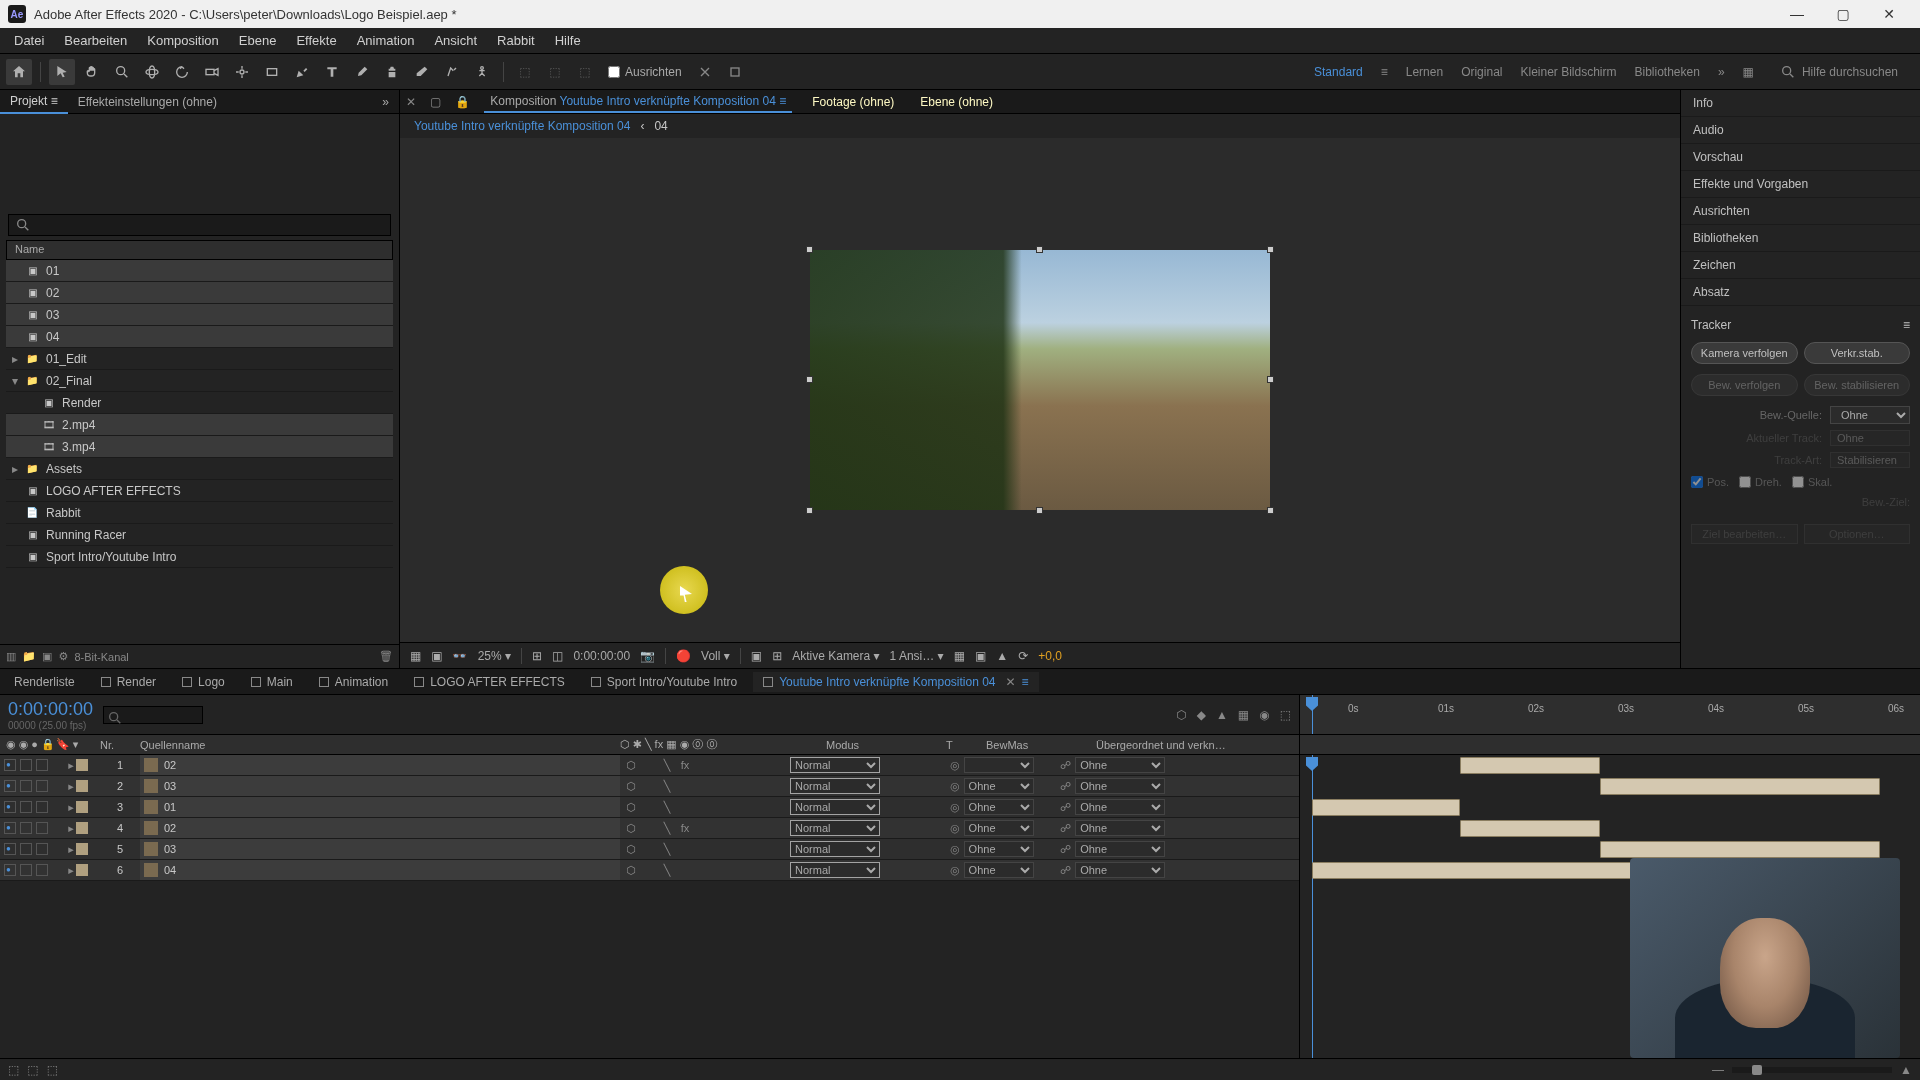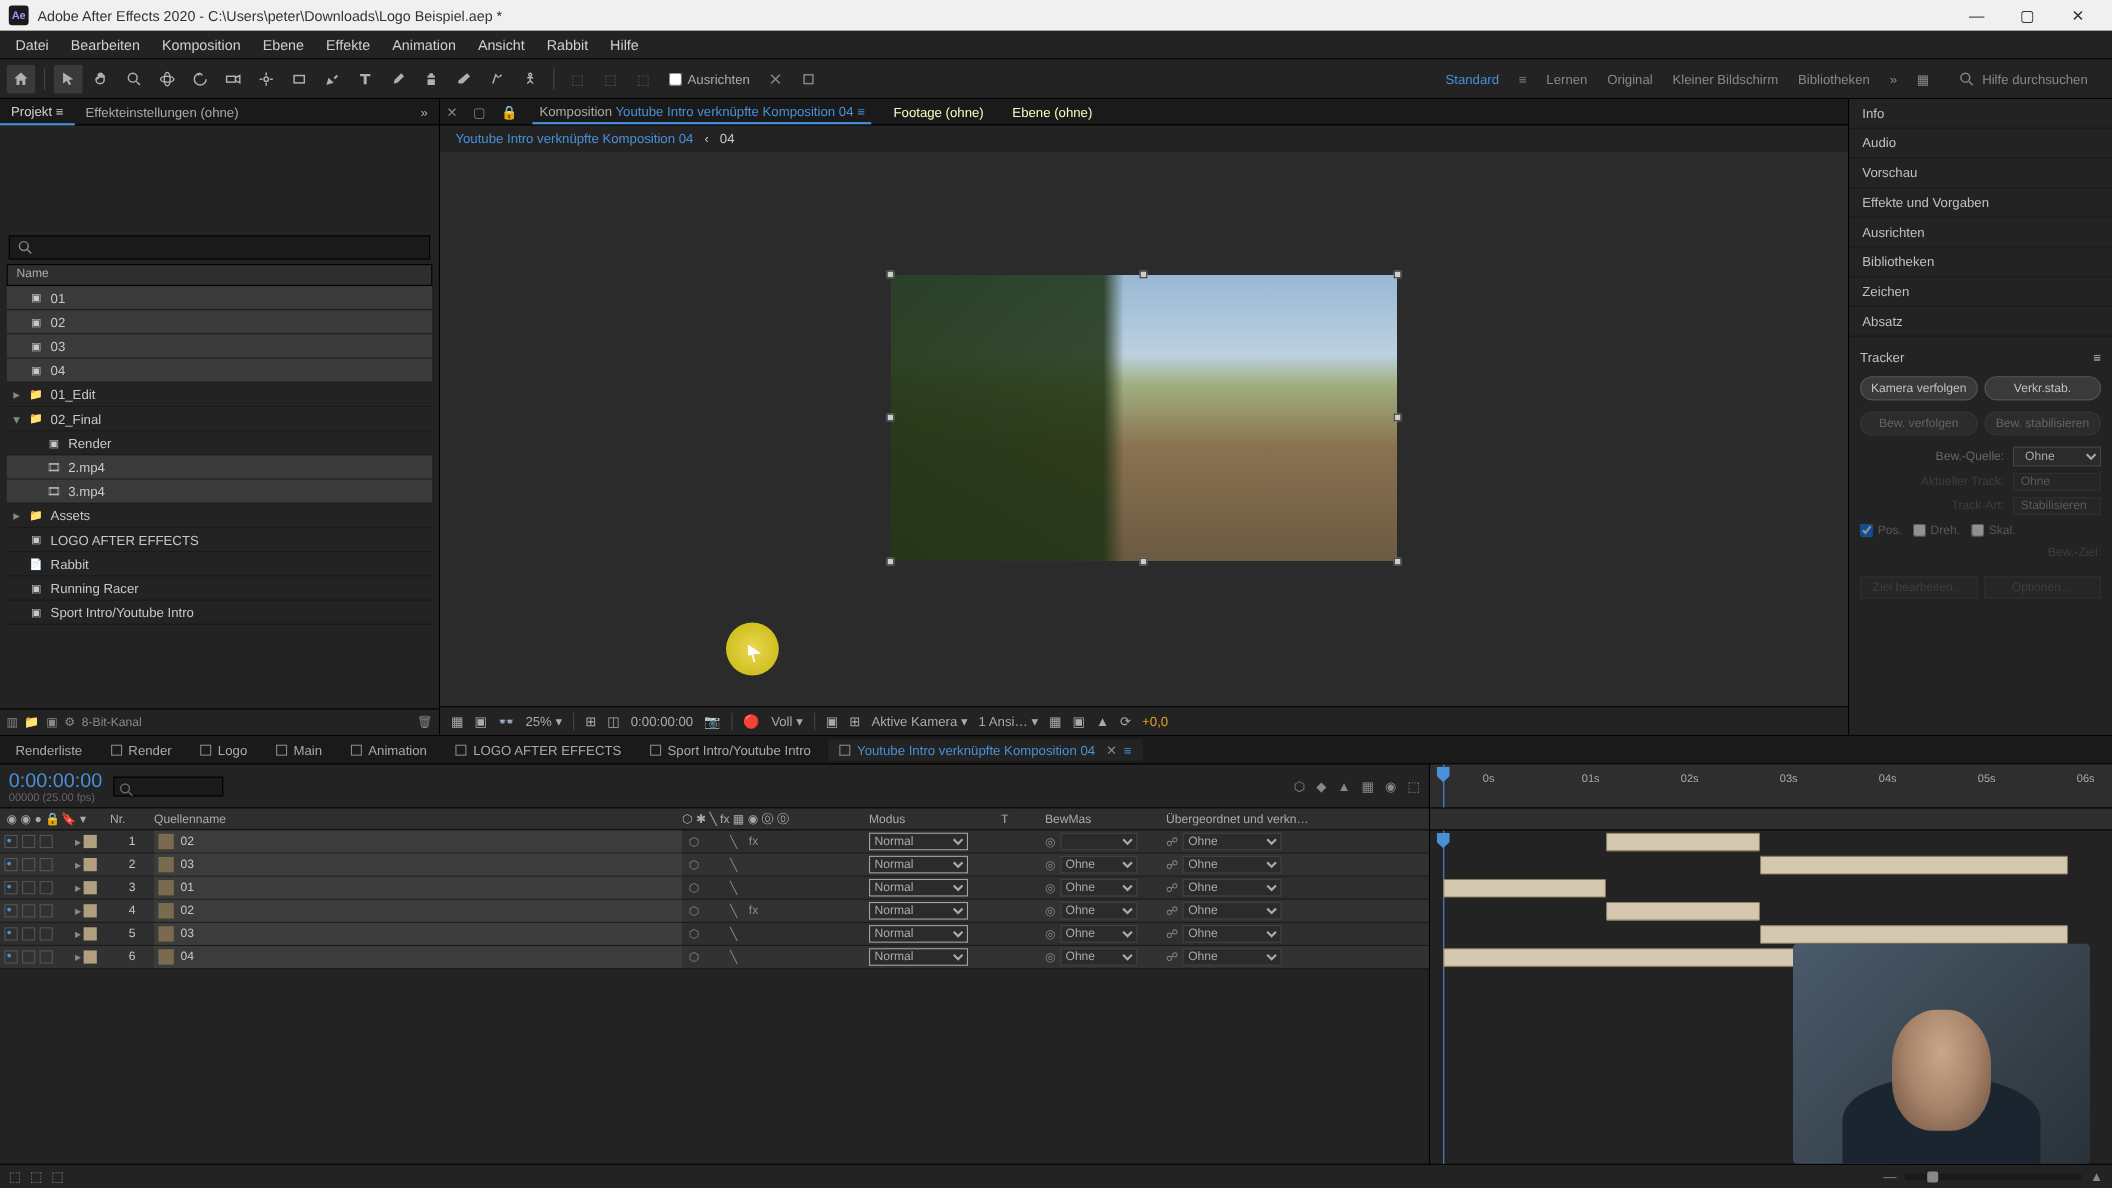--- a/index.html
+++ b/index.html
@@ -98,21 +98,21 @@
 .tl-fps { color:#666; font-size:10px; }
 .tl-time-row .srch { background:#1a1a1a; border:1px solid #000; width:100px; height:18px; }
 .tl-time-icons { margin-left:auto; display:flex; gap:10px; color:#888; }
 
 .tl-head { height:20px; background:#2e2e2e; border-bottom:1px solid #000; display:flex; align-items:center; font-size:11px; color:#aaa; }
 .col-eye{width:56px;padding-left:6px;}
 .col-caret{width:44px;}
 .col-num{width:40px;}
 .col-name{width:480px;}
 .col-sw{width:170px;}
-.col-mode{width:120px;}
+.col-mode{width:120px;margin-left:36px;}
 .col-t{width:40px;}
 .col-trk{width:110px;}
 .col-parent{width:180px;}
 
 .tl-rows { flex:1; }
 .tl-row { height:21px; display:flex; align-items:center; border-bottom:1px solid #1a1a1a; background:#2e2e2e; font-size:11px; }
 .tl-row:nth-child(even){background:#323232;}
 .tl-row .eye{width:56px;display:flex;gap:4px;padding-left:4px;}
 .tl-row .eye span{width:12px;height:12px;border:1px solid #555;display:inline-block;}
 .tl-row .eye span.on::after{content:"●";color:#4a90d9;font-size:8px;position:relative;top:-3px;left:1px;}

